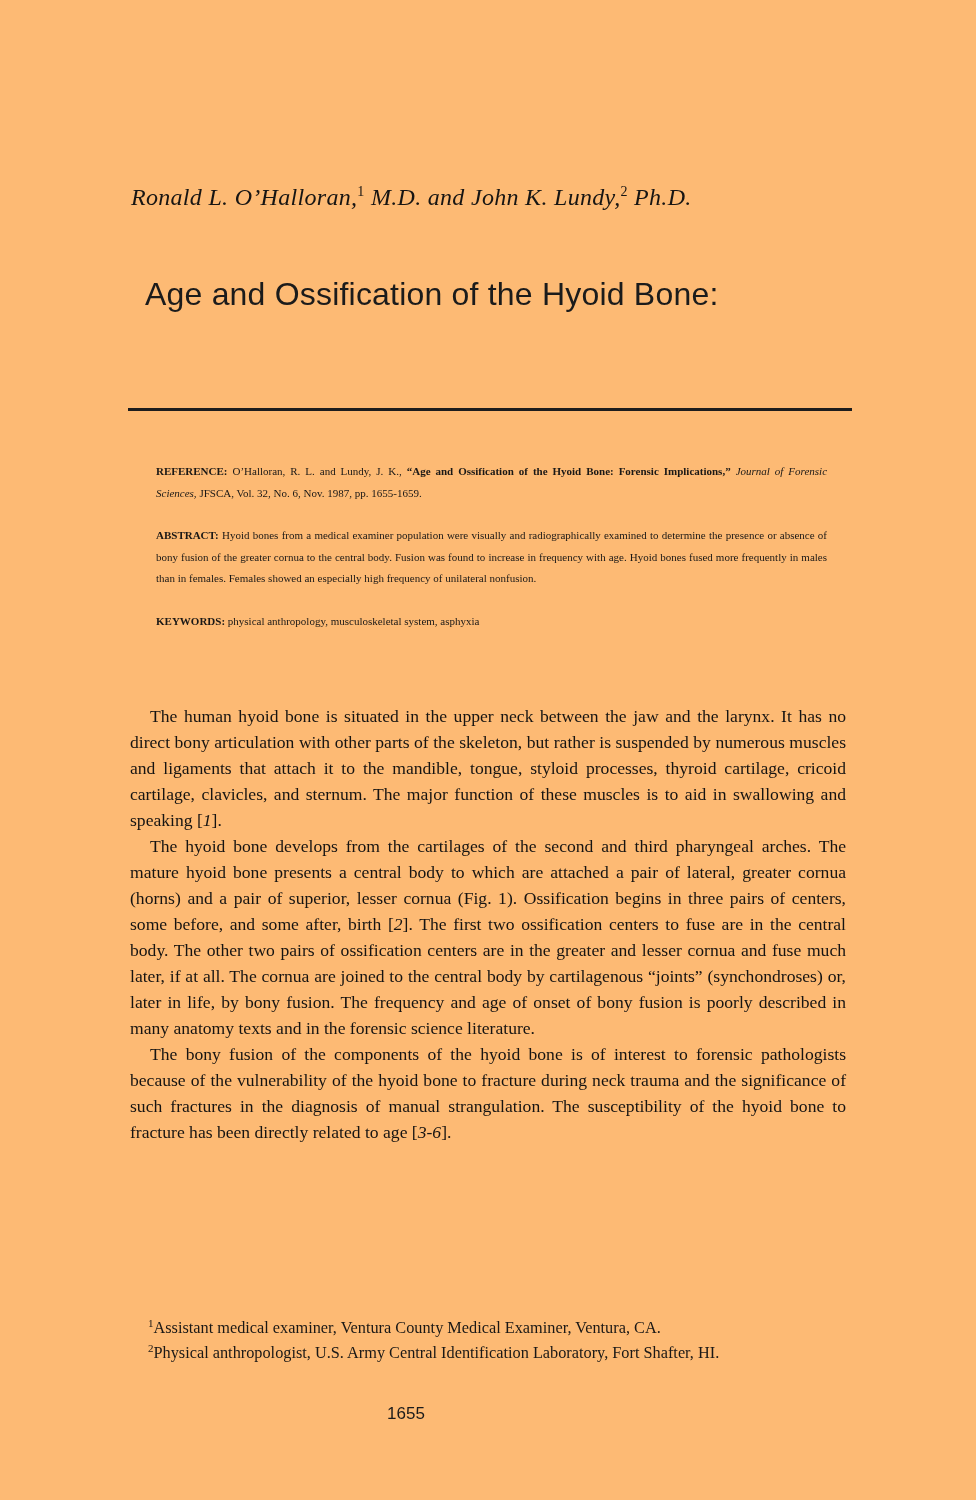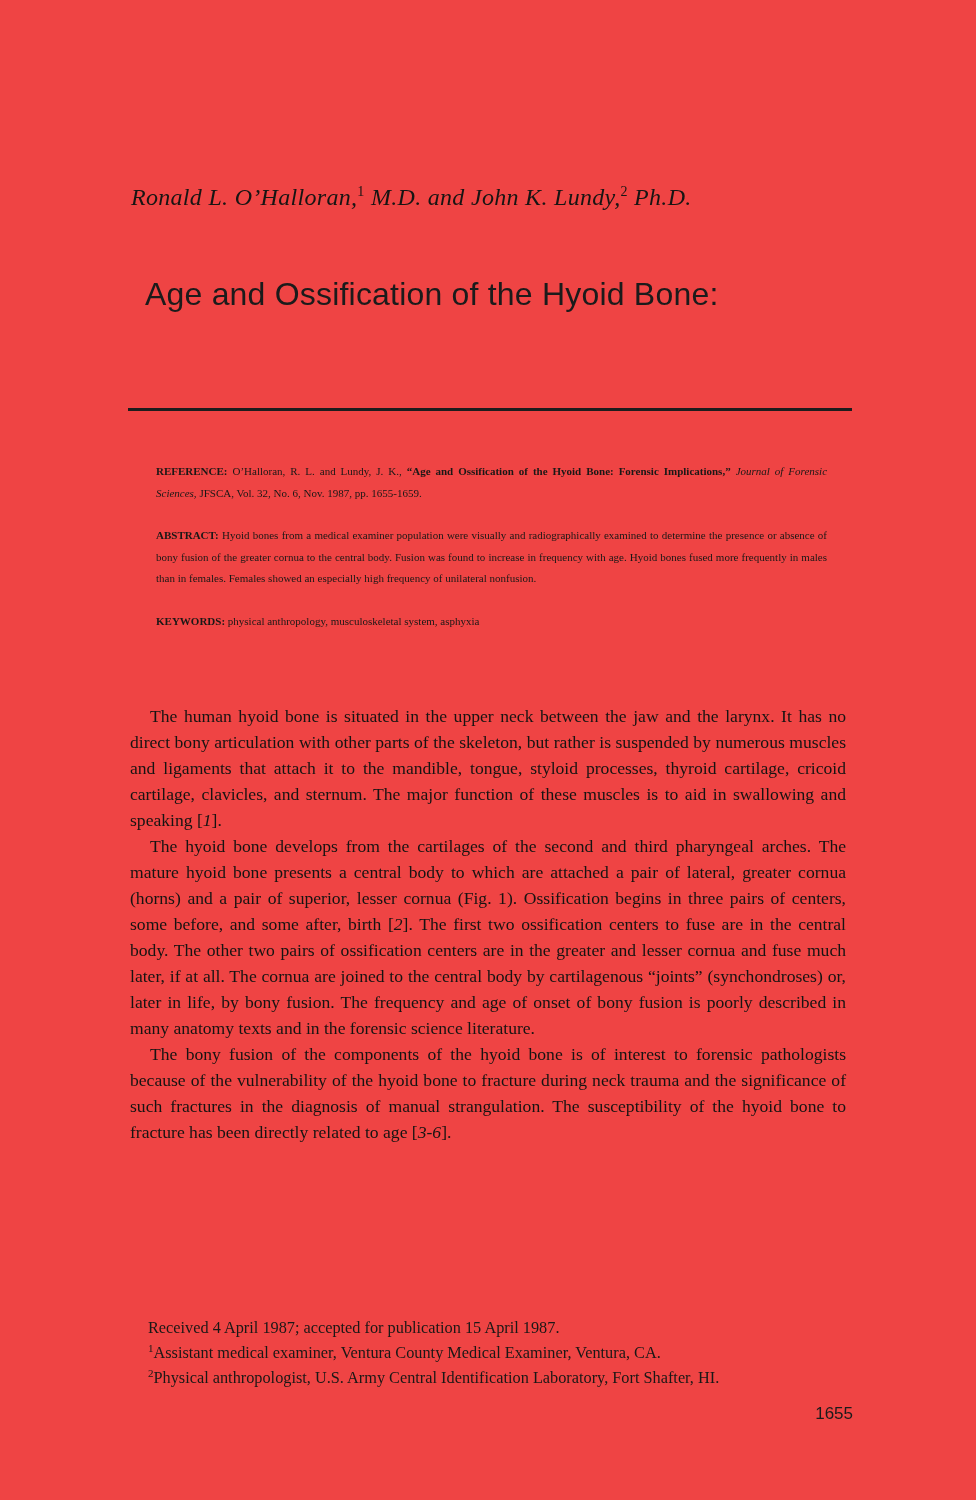--- a/index.html
+++ b/index.html
@@ -1,18 +1,18 @@
 <!DOCTYPE html>
 <html><head>
 <meta charset="utf-8">
 <style>
   html,body{margin:0;padding:0;background:#ffffff;}
   .page{
     position:relative;width:976px;height:1500px;margin:0 auto;
-    background:#ef4444;color:#171513;overflow:hidden;
+    background:#fdba74;color:#171513;overflow:hidden;
     font-family:"Liberation Serif",serif;
   }
   .authors{
     position:absolute;left:131px;top:184px;
     font-style:italic;font-size:24px;letter-spacing:.3px;white-space:nowrap;
   }
   .authors sup{font-style:normal;font-size:14px;line-height:0;}
   .title{
     position:absolute;left:129px;top:259px;margin:16px;
     font-family:"Liberation Sans",sans-serif;font-weight:400;
@@ -29,22 +29,22 @@
     font-size:17.6px;line-height:26px;text-align:justify;color:#161412;
   }
   .bodypara{margin:0;text-indent:20px;}
   .footnotes{
     position:absolute;left:148px;top:1315px;width:704px;
     font-size:16.3px;line-height:25px;color:#1a1816;
   }
   .footnotes p{margin:0;}
   .footnotes sup{font-size:11px;line-height:0;}
   .pagenum{
-    position:absolute;left:0;top:1404px;width:812px;text-align:right;
-    font-family:"Liberation Sans",sans-serif;font-size:17px;color:#1b1b1b;margin-left:41px;
+    position:absolute;left:0;top:1404px;width:812px;text-align:center;
+    font-family:"Liberation Sans",sans-serif;font-size:17px;color:#1b1b1b;
   }
   .copyright{position:absolute;left:123px;top:1452px;font-size:17.5px;color:#2b2a28;}
   b,.seg-b{font-weight:bold;}
   i,.seg-i{font-style:italic;}
 </style>
 </head>
 <body>
 
 <div class="page">
 
@@ -62,21 +62,20 @@
     <p class="fm-para"><span class="seg-b">KEYWORDS:</span><span> physical anthropology, musculoskeletal system, asphyxia</span></p>
   </section>
 
   <section class="bodytext">
       <p class="bodypara"><span>The human hyoid bone is situated in the upper neck between the jaw and the larynx. It has no direct bony articulation with other parts of the skeleton, but rather is suspended by numerous muscles and ligaments that attach it to the mandible, tongue, styloid processes, thyroid cartilage, cricoid cartilage, clavicles, and sternum. The major function of these muscles is to aid in swallowing and speaking [</span><span class="seg-i">1</span><span>].</span></p>
       <p class="bodypara"><span>The hyoid bone develops from the cartilages of the second and third pharyngeal arches. The mature hyoid bone presents a central body to which are attached a pair of lateral, greater cornua (horns) and a pair of superior, lesser cornua (Fig. 1). Ossification begins in three pairs of centers, some before, and some after, birth [</span><span class="seg-i">2</span><span>]. The first two ossification centers to fuse are in the central body. The other two pairs of ossification centers are in the greater and lesser cornua and fuse much later, if at all. The cornua are joined to the central body by cartilagenous “joints” (synchondroses) or, later in life, by bony fusion. The frequency and age of onset of bony fusion is poorly described in many anatomy texts and in the forensic science literature.</span></p>
       <p class="bodypara"><span>The bony fusion of the components of the hyoid bone is of interest to forensic pathologists because of the vulnerability of the hyoid bone to fracture during neck trauma and the significance of such fractures in the diagnosis of manual strangulation. The susceptibility of the hyoid bone to fracture has been directly related to age [</span><span class="seg-i">3-6</span><span>].</span></p>
     </section>
 
   <section class="footnotes">
-      <p><span>Received 4 April 1987; accepted for publication 15 April 1987.</span></p>
       <p><sup>1</sup><span>Assistant medical examiner, Ventura County Medical Examiner, Ventura, CA.</span></p>
       <p><sup>2</sup><span>Physical anthropologist, U.S. Army Central Identification Laboratory, Fort Shafter, HI.</span></p>
     </section>
 
   <div class="pagenum">1655</div>
 
 
 </div>
 
 </body></html>

